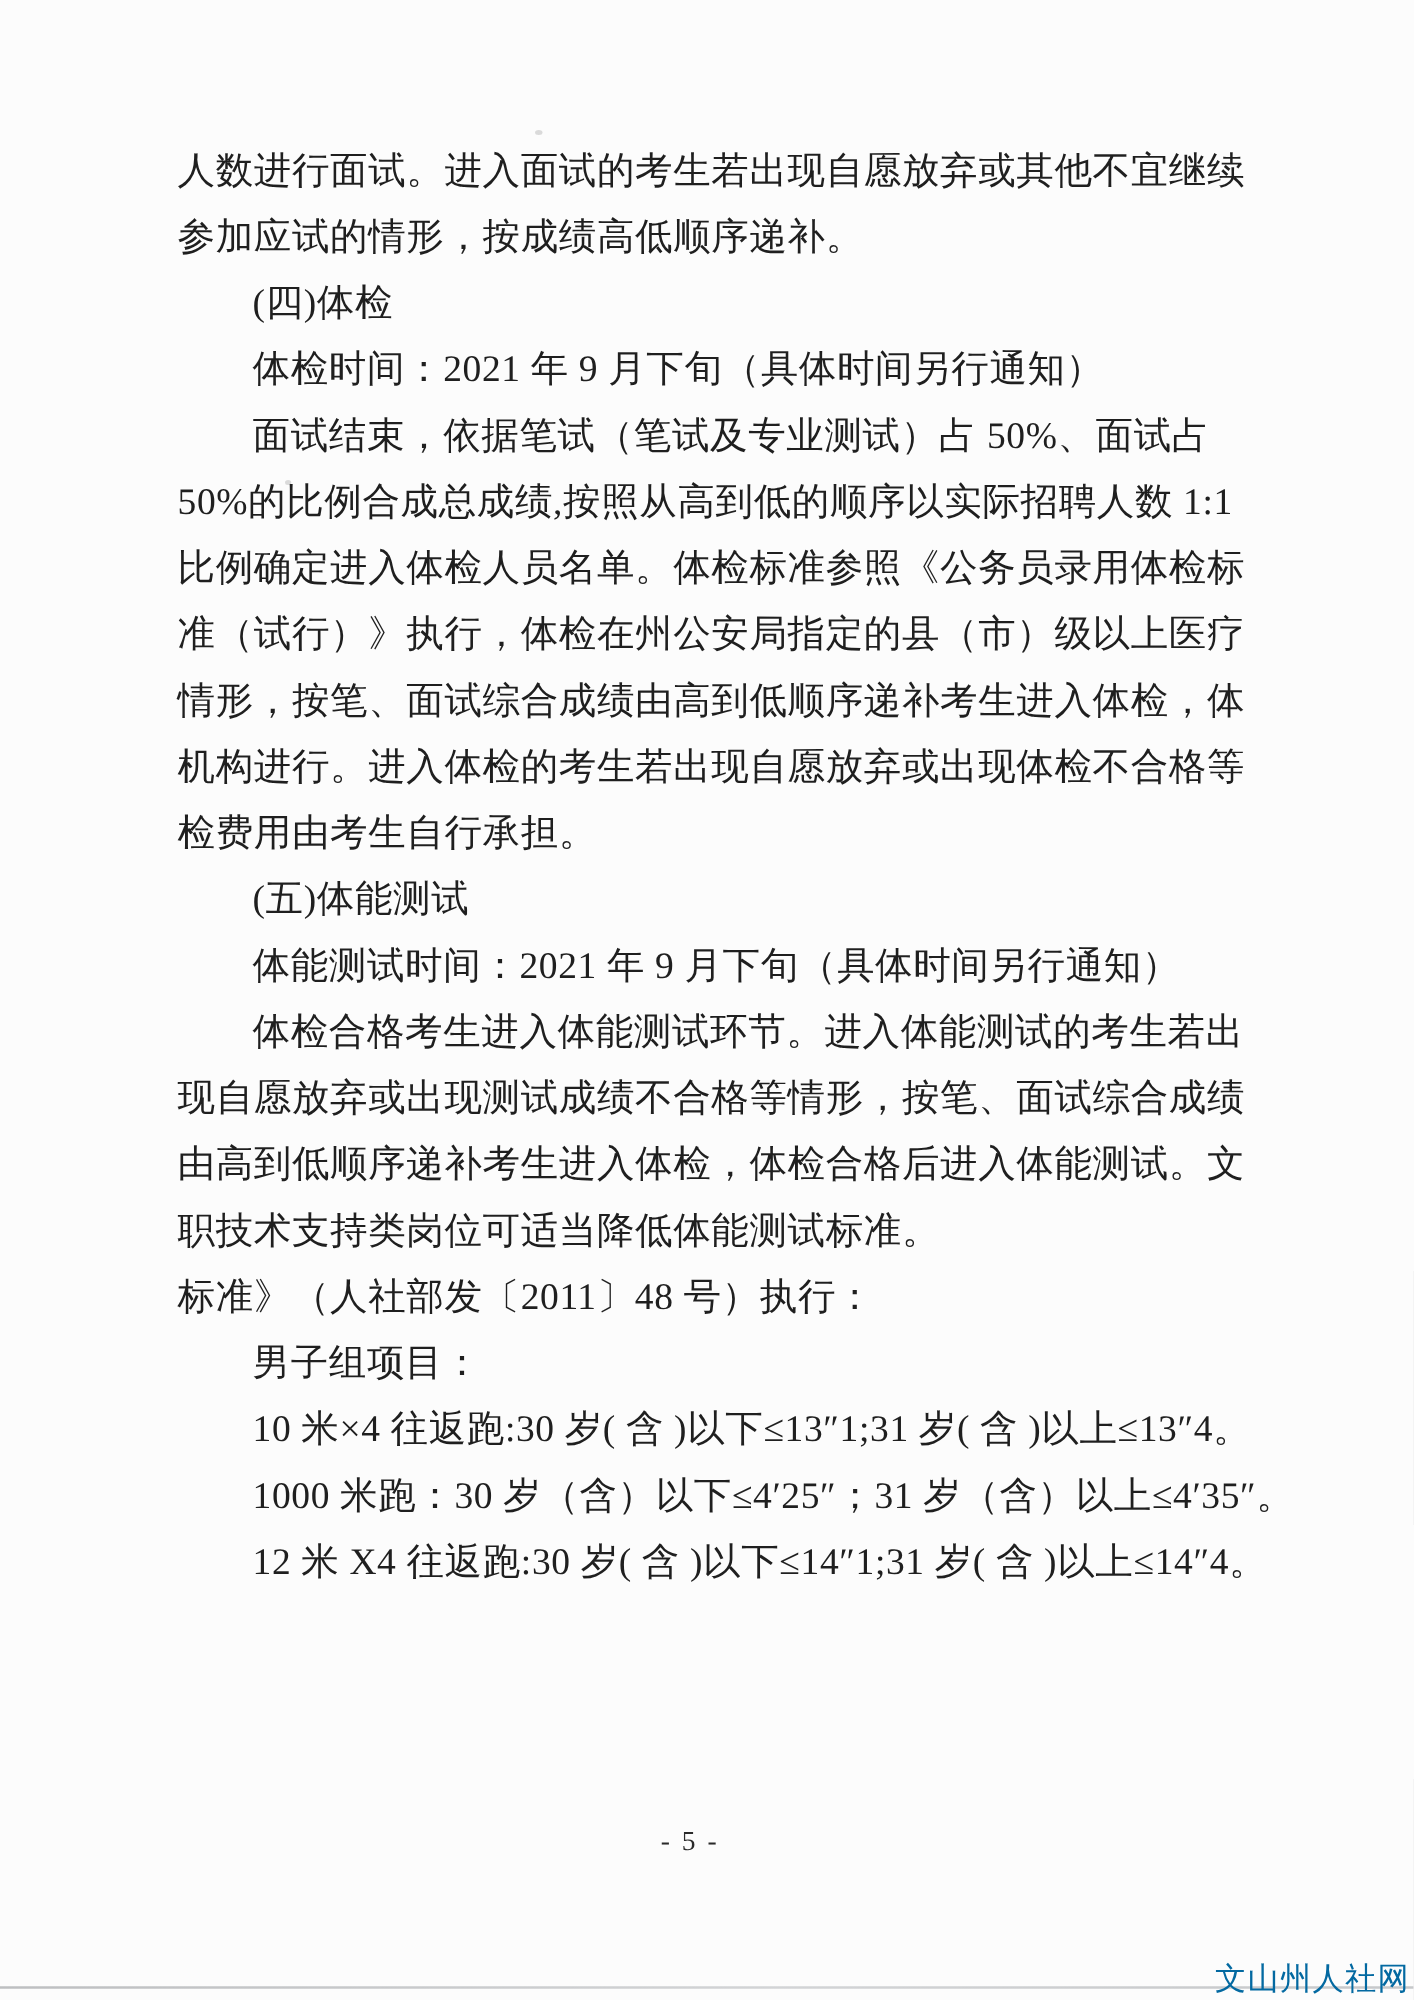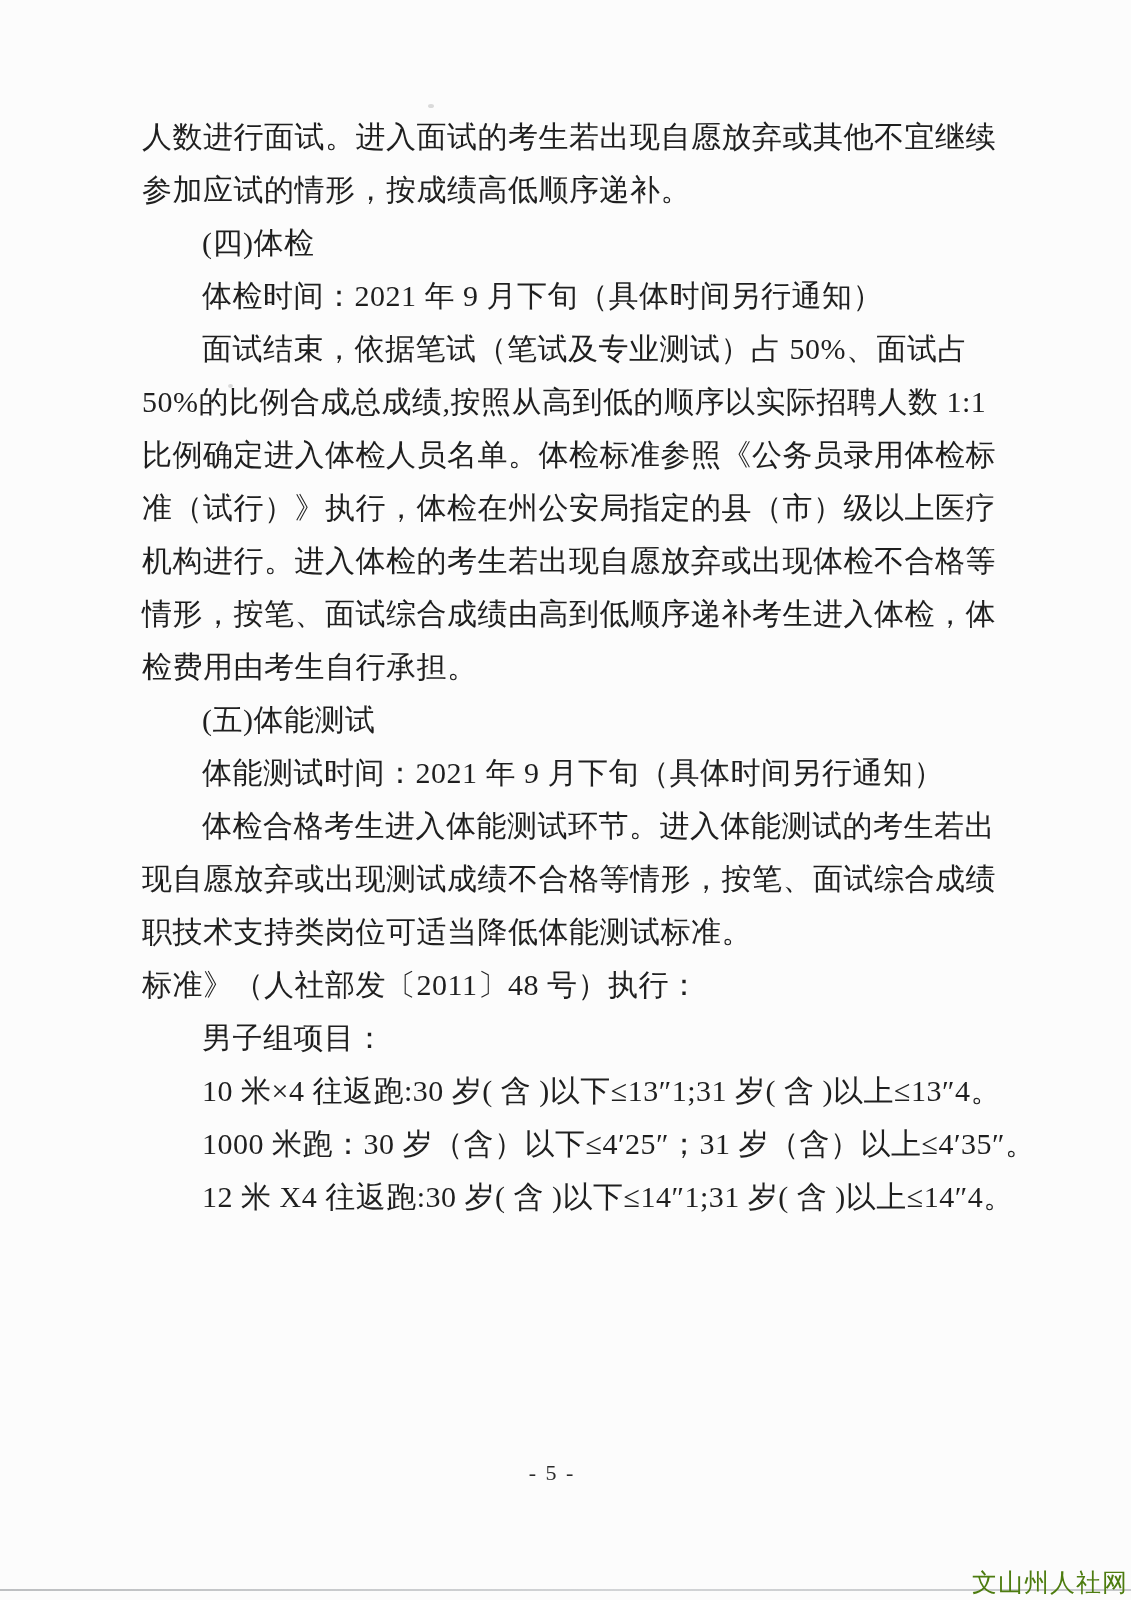--- a/index.html
+++ b/index.html
@@ -77,33 +77,34 @@
 
   <div class="text-block" id="text-block">
       <div class="line">人数进行面试。进入面试的考生若出现自愿放弃或其他不宜继续</div>
       <div class="line">参加应试的情形，按成绩高低顺序递补。</div>
       <div class="line indent">(四)体检</div>
       <div class="line indent">体检时间：2021 年 9 月下旬（具体时间另行通知）</div>
       <div class="line indent">面试结束，依据笔试（笔试及专业测试）占 50%、面试占</div>
       <div class="line">50%的比例合成总成绩,按照从高到低的顺序以实际招聘人数 1:1</div>
       <div class="line">比例确定进入体检人员名单。体检标准参照《公务员录用体检标</div>
       <div class="line">准（试行）》执行，体检在州公安局指定的县（市）级以上医疗</div>
+      <div class="line">情形，按笔、面试综合成绩由高到低顺序递补考生进入体检，体</div>
       <div class="line">机构进行。进入体检的考生若出现自愿放弃或出现体检不合格等</div>
-      <div class="line">情形，按笔、面试综合成绩由高到低顺序递补考生进入体检，体</div>
       <div class="line">检费用由考生自行承担。</div>
       <div class="line indent">(五)体能测试</div>
       <div class="line indent">体能测试时间：2021 年 9 月下旬（具体时间另行通知）</div>
       <div class="line indent">体检合格考生进入体能测试环节。进入体能测试的考生若出</div>
       <div class="line">现自愿放弃或出现测试成绩不合格等情形，按笔、面试综合成绩</div>
+      <div class="line">由高到低顺序递补考生进入体检，体检合格后进入体能测试。文</div>
       <div class="line">职技术支持类岗位可适当降低体能测试标准。</div>
       <div class="line">标准》（人社部发〔2011〕48 号）执行：</div>
       <div class="line indent">男子组项目：</div>
       <div class="line indent">10 米×4 往返跑:30 岁( 含 )以下≤13″1;31 岁( 含 )以上≤13″4。</div>
       <div class="line indent">1000 米跑：30 岁（含）以下≤4′25″；31 岁（含）以上≤4′35″。</div>
       <div class="line indent">12 米 X4 往返跑:30 岁( 含 )以下≤14″1;31 岁( 含 )以上≤14″4。</div>
     </div>
 
   <div class="page-number">- 5 -</div>
 
   <div class="scan-bottom-line"></div>
 
-  <div class="watermark" style="color: #4d7c0f;">文山州人社网</div>
+  <div class="watermark" style="color: #0369a1;">文山州人社网</div>
 </div>
 
 </body></html>

